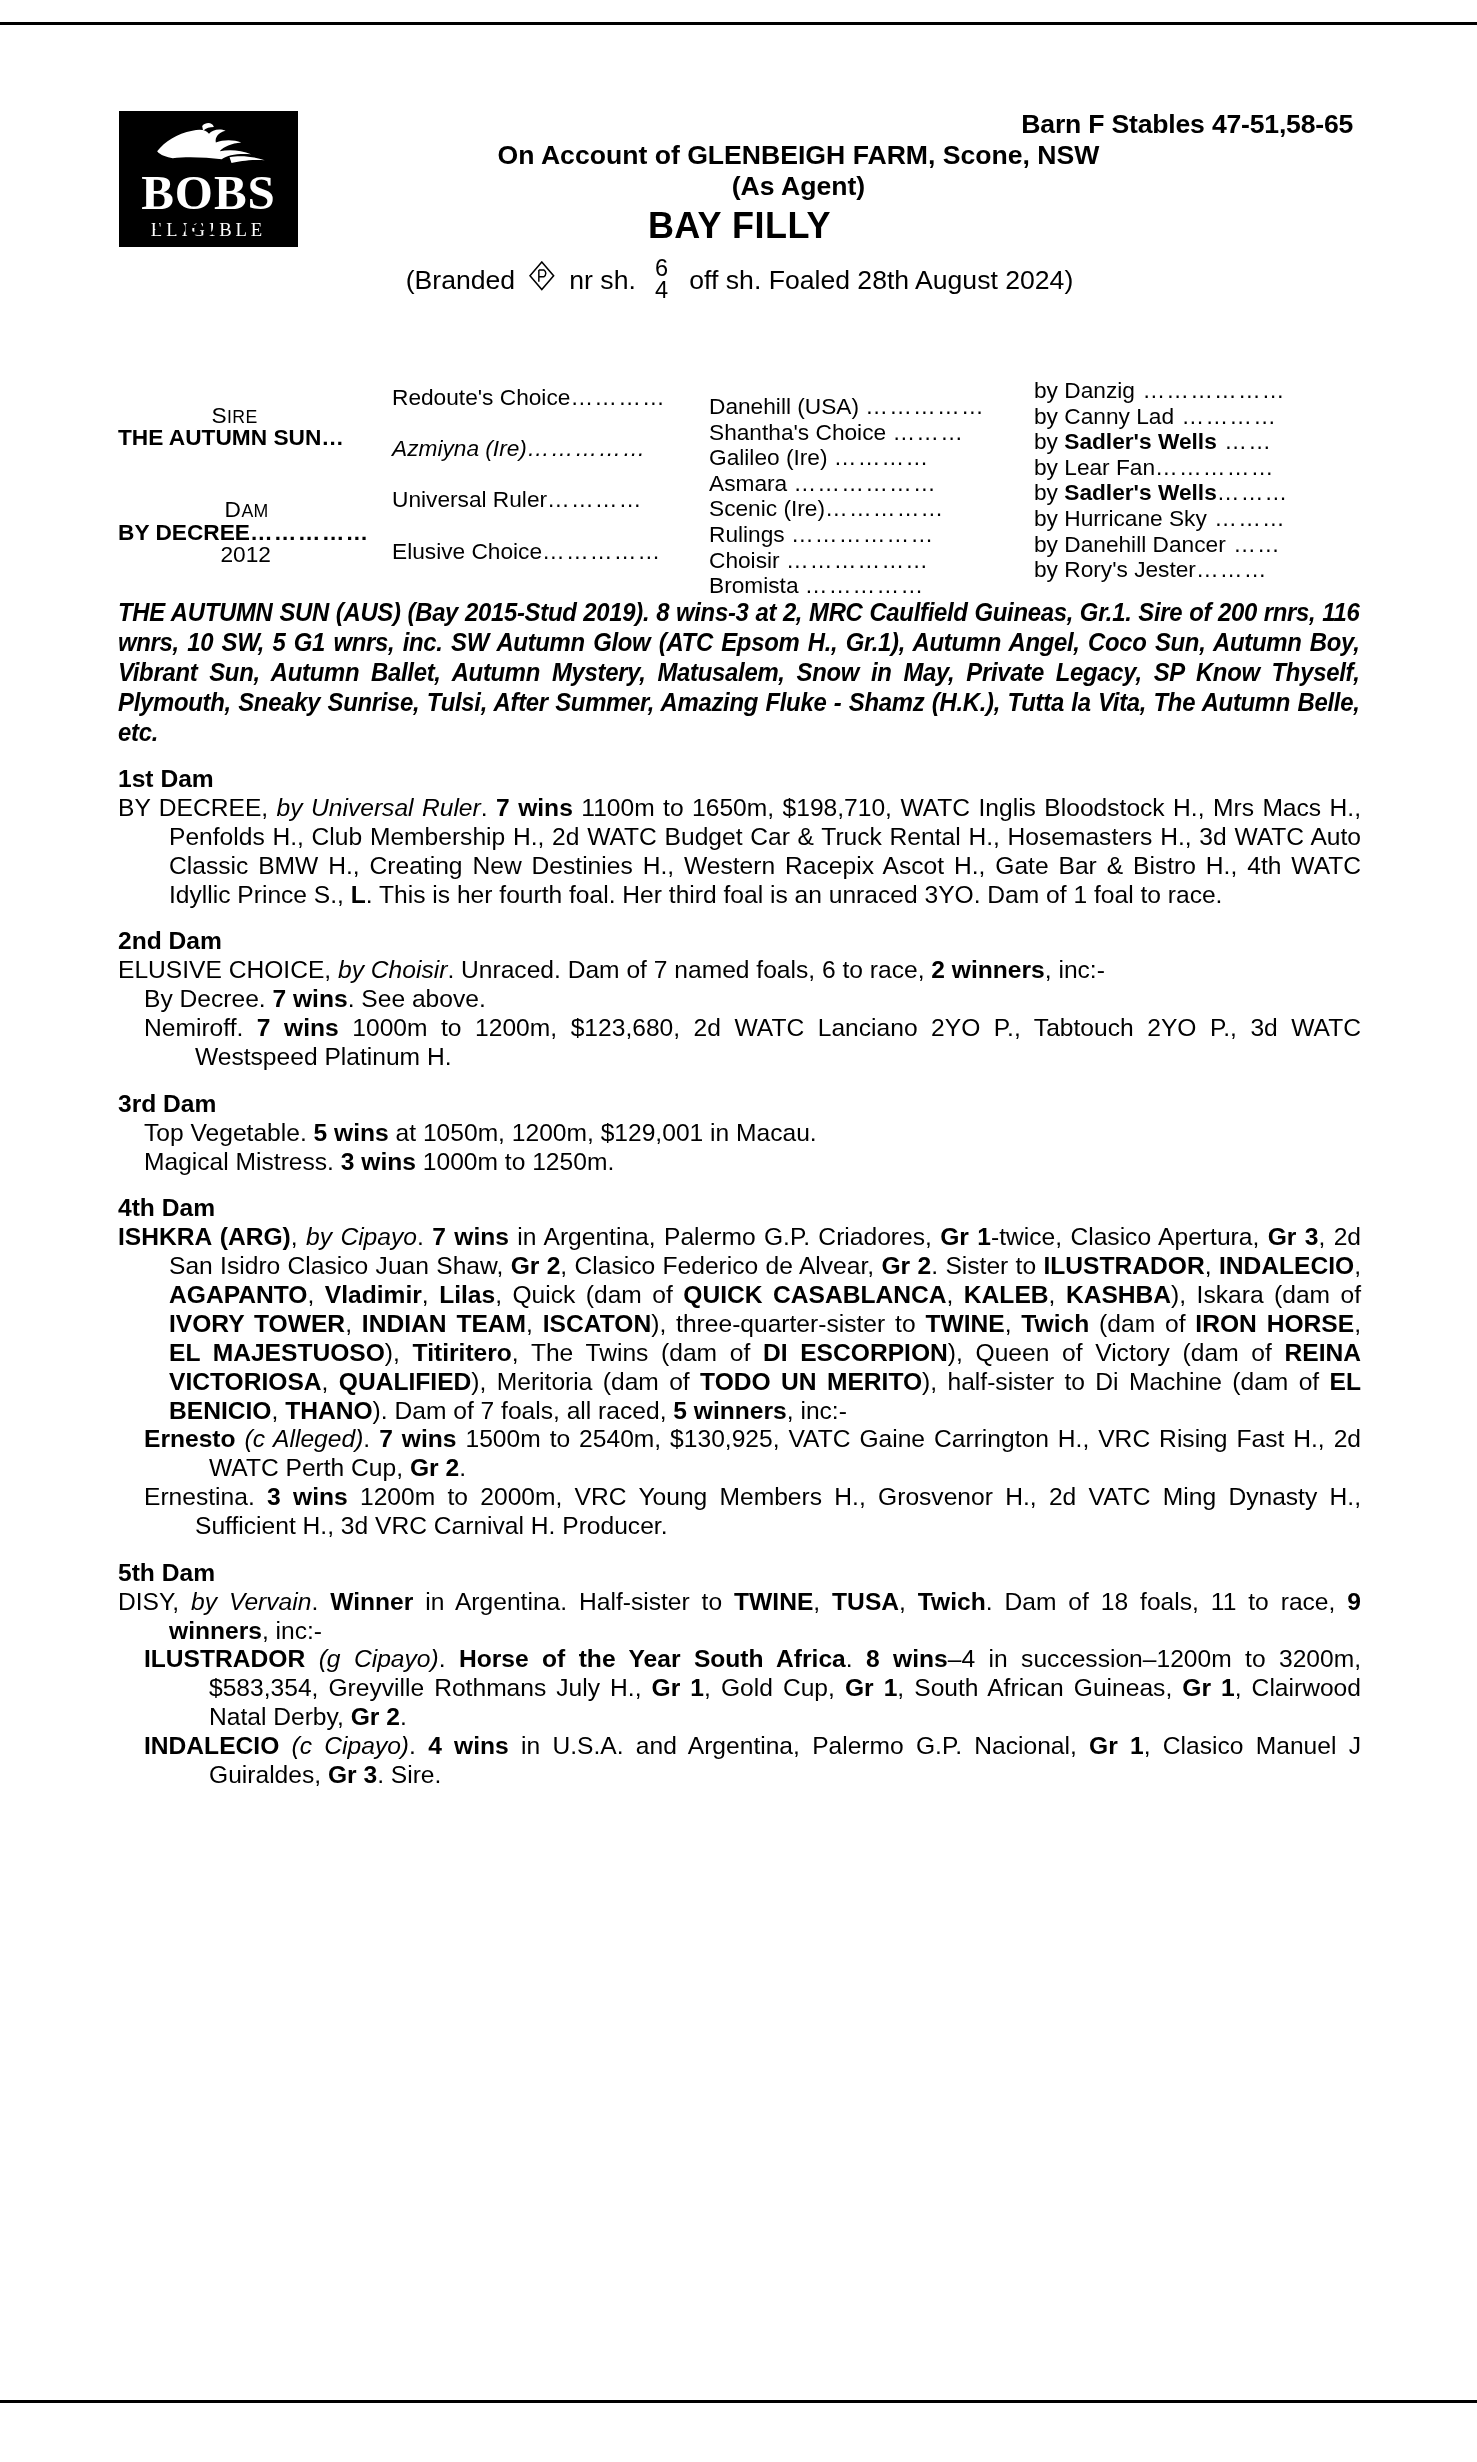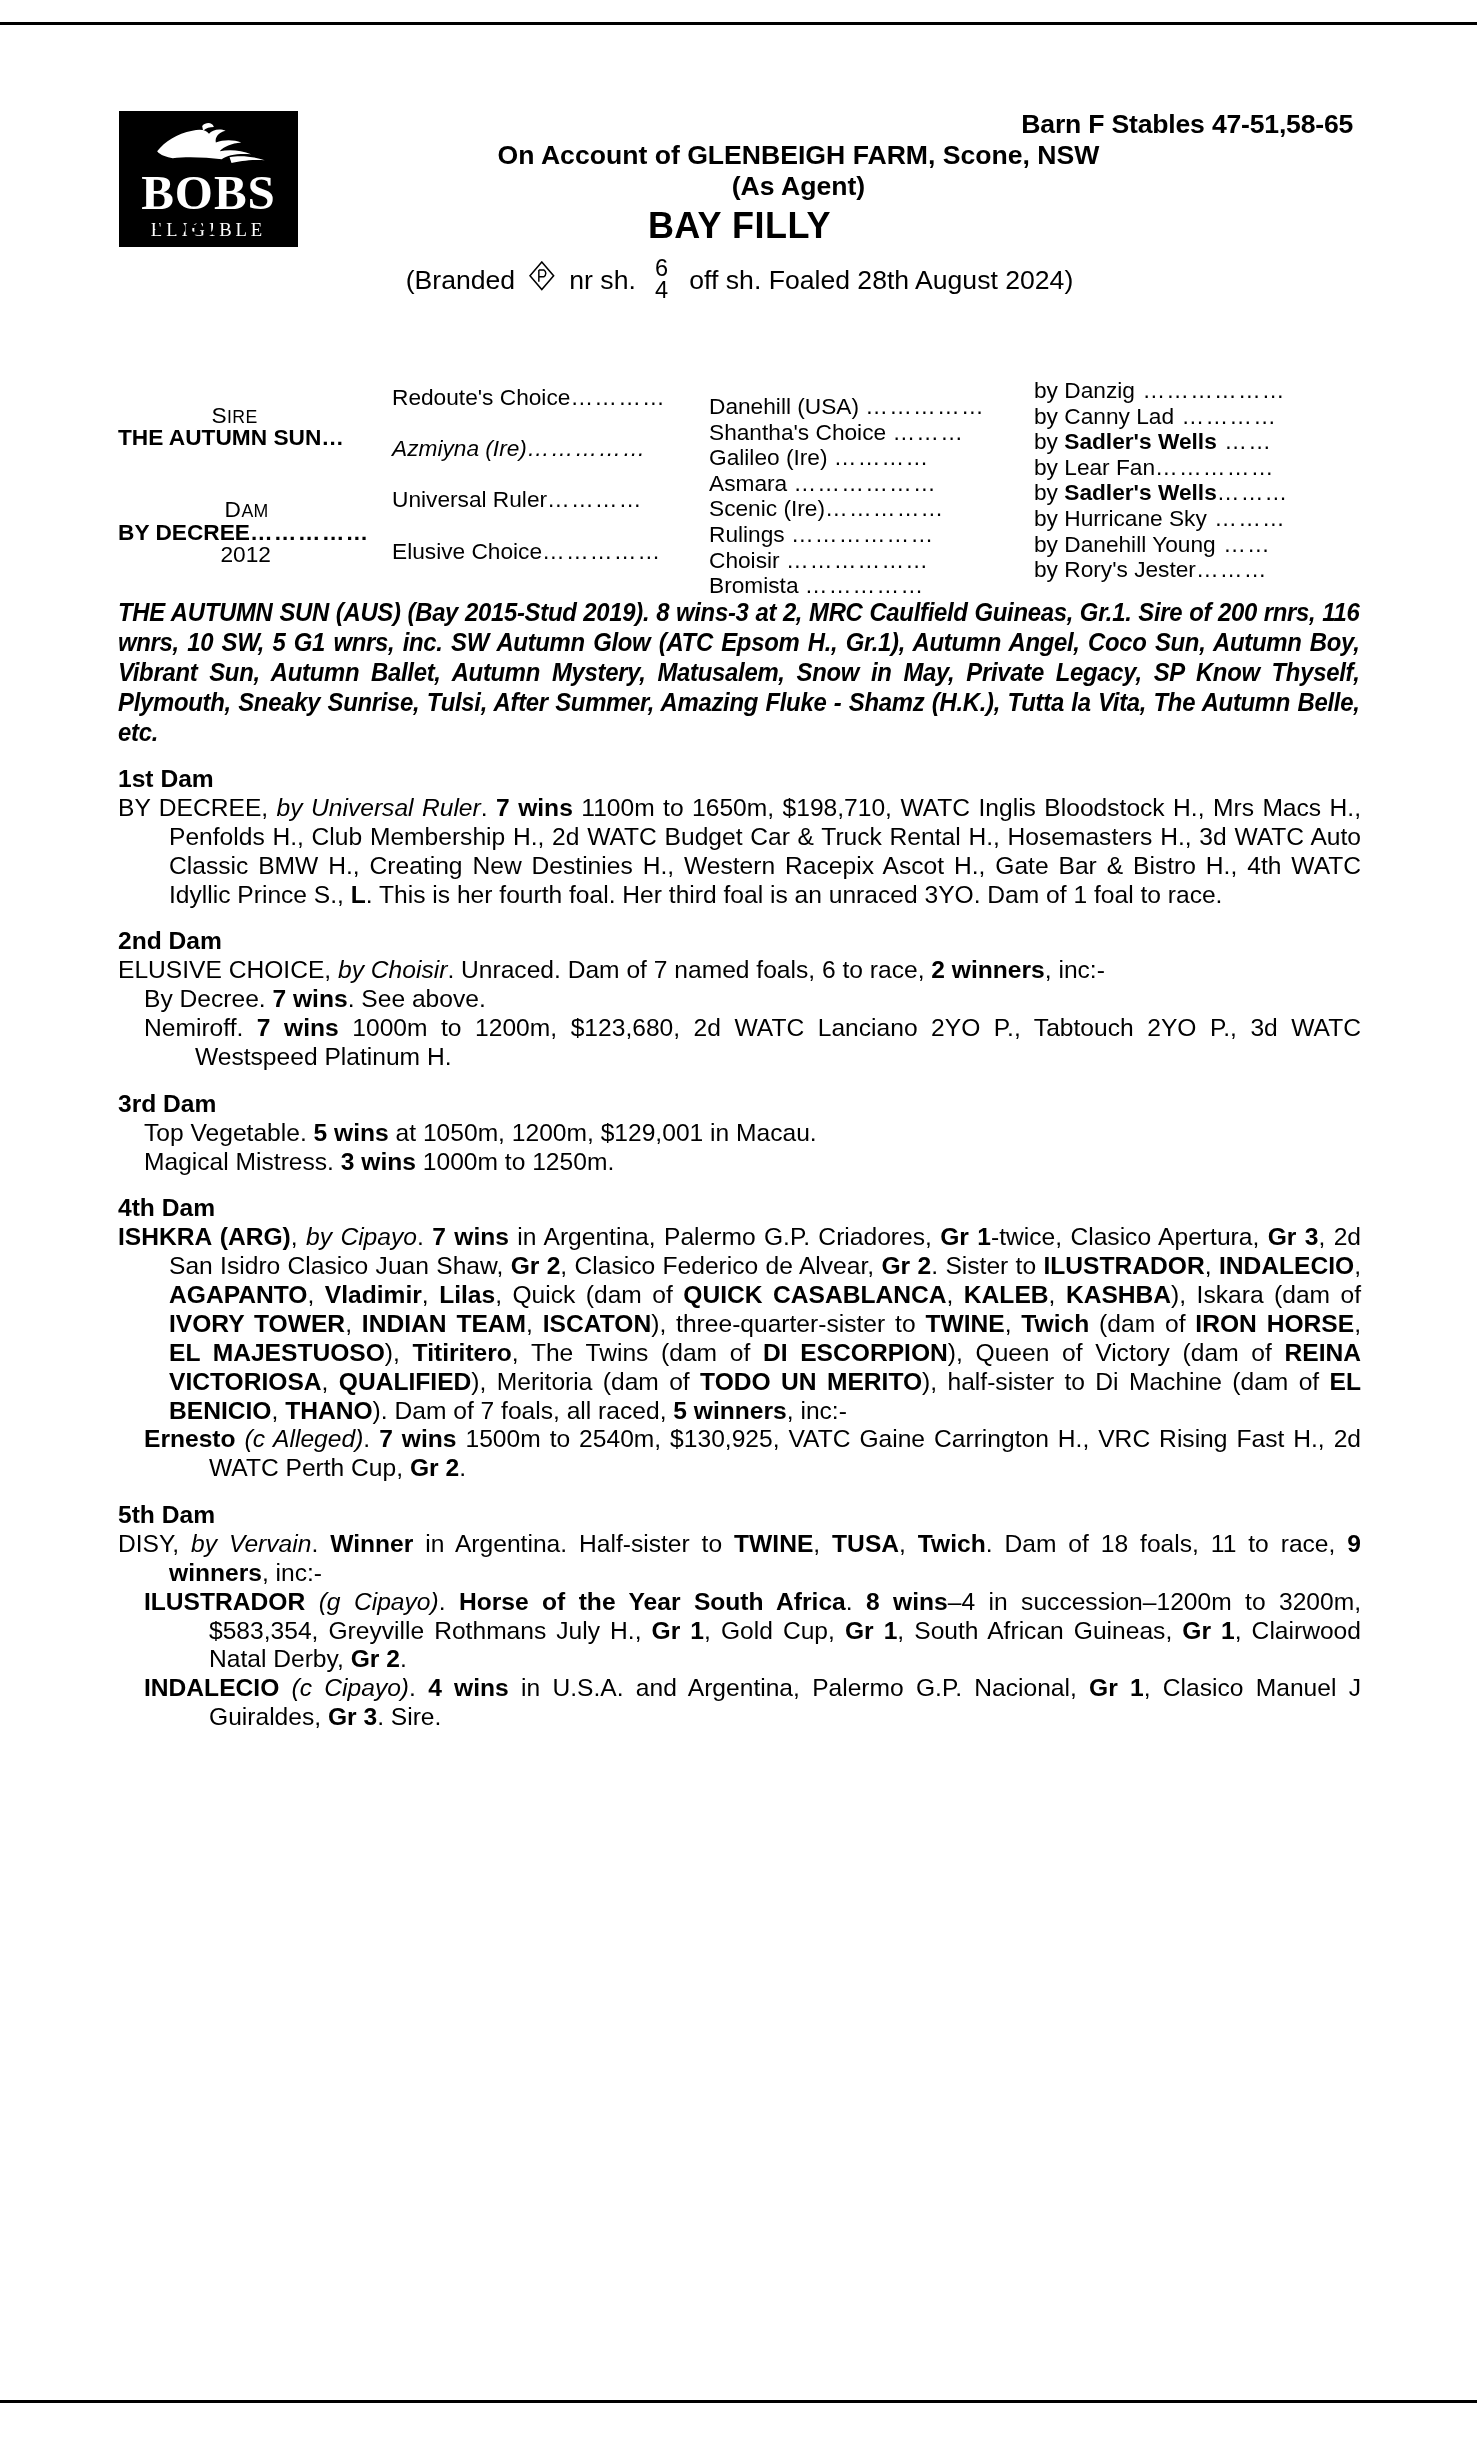--- a/index.html
+++ b/index.html
@@ -386,40 +386,41 @@
         <div class="g3"><span>Bromista </span><span class="dots">……………</span></div>
       </div>
 
       <div class="ped-col4 rows4">
         <div class="g4"><span>by </span><span>Danzig</span><span class="dots"> ………………</span></div>
         <div class="g4"><span>by </span><span>Canny Lad</span><span class="dots"> …………</span></div>
         <div class="g4"><span>by </span><b>Sadler's Wells</b><span class="dots"> ……</span></div>
         <div class="g4"><span>by </span><span>Lear Fan</span><span class="dots">……………</span></div>
         <div class="g4"><span>by </span><b>Sadler's Wells</b><span class="dots">………</span></div>
         <div class="g4"><span>by </span><span>Hurricane Sky</span><span class="dots"> ………</span></div>
-        <div class="g4"><span>by </span><span>Danehill Young</span><span class="dots"> ……</span></div>
+        <div class="g4"><span>by </span><span>Danehill Dancer</span><span class="dots"> ……</span></div>
         <div class="g4"><span>by </span><span>Rory's Jester</span><span class="dots">………</span></div>
       </div>
     </div>
 
     <div class="sire-desc">THE AUTUMN SUN (AUS) (Bay 2015-Stud 2019). 8 wins-3 at 2, MRC Caulfield Guineas, Gr.1. Sire of 200 rnrs, 116 wnrs, 10 SW, 5 G1 wnrs, inc. SW Autumn Glow (ATC Epsom H., Gr.1), Autumn Angel, Coco Sun, Autumn Boy, Vibrant Sun, Autumn Ballet, Autumn Mystery, Matusalem, Snow in May, Private Legacy, SP Know Thyself, Plymouth, Sneaky Sunrise, Tulsi, After Summer, Amazing Fluke - Shamz (H.K.), Tutta la Vita, The Autumn Belle, etc.</div>
 
     <div id="dam-sections">
         <div class="dam-head">1st Dam</div>
         <div class="para hang">BY DECREE, <i>by Universal Ruler</i>. <b>7 wins</b> 1100m to 1650m, $198,710, WATC Inglis Bloodstock H., Mrs Macs H., Penfolds H., Club Membership H., 2d WATC Budget Car &amp; Truck Rental H., Hosemasters H., 3d WATC Auto Classic BMW H., Creating New Destinies H., Western Racepix Ascot H., Gate Bar &amp; Bistro H., 4th WATC Idyllic Prince S., <b>L</b>. This is her fourth foal. Her third foal is an unraced 3YO. Dam of 1 foal to race.</div>
         <div class="dam-head">2nd Dam</div>
         <div class="para hang">ELUSIVE CHOICE, <i>by Choisir</i>. Unraced. Dam of 7 named foals, 6 to race, <b>2 winners</b>, inc:-</div>
         <div class="para sub">By Decree. <b>7 wins</b>. See above.</div>
         <div class="para sub">Nemiroff. <b>7 wins</b> 1000m to 1200m, $123,680, 2d WATC Lanciano 2YO P., Tabtouch 2YO P., 3d WATC Westspeed Platinum H.</div>
         <div class="dam-head">3rd Dam</div>
         <div class="para sub">Top Vegetable. <b>5 wins</b> at 1050m, 1200m, $129,001 in Macau.</div>
         <div class="para sub">Magical Mistress. <b>3 wins</b> 1000m to 1250m.</div>
         <div class="dam-head">4th Dam</div>
         <div class="para hang"><b>ISHKRA (ARG)</b>, <i>by Cipayo</i>. <b>7 wins</b> in Argentina, Palermo G.P. Criadores, <b>Gr 1</b>-twice, Clasico Apertura, <b>Gr 3</b>, 2d San Isidro Clasico Juan Shaw, <b>Gr 2</b>, Clasico Federico de Alvear, <b>Gr 2</b>. Sister to <b>ILUSTRADOR</b>, <b>INDALECIO</b>, <b>AGAPANTO</b>, <b>Vladimir</b>, <b>Lilas</b>, Quick (dam of <b>QUICK CASABLANCA</b>, <b>KALEB</b>, <b>KASHBA</b>), Iskara (dam of <b>IVORY TOWER</b>, <b>INDIAN TEAM</b>, <b>ISCATON</b>), three-quarter-sister to <b>TWINE</b>, <b>Twich</b> (dam of <b>IRON HORSE</b>, <b>EL MAJESTUOSO</b>), <b>Titiritero</b>, The Twins (dam of <b>DI ESCORPION</b>), Queen of Victory (dam of <b>REINA VICTORIOSA</b>, <b>QUALIFIED</b>), Meritoria (dam of <b>TODO UN MERITO</b>), half-sister to Di Machine (dam of <b>EL BENICIO</b>, <b>THANO</b>). Dam of 7 foals, all raced, <b>5 winners</b>, inc:-</div>
         <div class="para sub2"><b>Ernesto</b> <i>(c Alleged)</i>. <b>7 wins</b> 1500m to 2540m, $130,925, VATC Gaine Carrington H., VRC Rising Fast H., 2d WATC Perth Cup, <b>Gr 2</b>.</div>
+        <div class="para sub">Ernestina. <b>3 wins</b> 1200m to 2000m, VRC Young Members H., Grosvenor H., 2d VATC Ming Dynasty H., Sufficient H., 3d VRC Carnival H. Producer.</div>
         <div class="dam-head">5th Dam</div>
         <div class="para hang">DISY, <i>by Vervain</i>. <b>Winner</b> in Argentina. Half-sister to <b>TWINE</b>, <b>TUSA</b>, <b>Twich</b>. Dam of 18 foals, 11 to race, <b>9 winners</b>, inc:-</div>
         <div class="para sub2"><b>ILUSTRADOR</b> <i>(g Cipayo)</i>. <b>Horse of the Year South Africa</b>. <b>8 wins</b>–4 in succession–1200m to 3200m, $583,354, Greyville Rothmans July H., <b>Gr 1</b>, Gold Cup, <b>Gr 1</b>, South African Guineas, <b>Gr 1</b>, Clairwood Natal Derby, <b>Gr 2</b>.</div>
         <div class="para sub2"><b>INDALECIO</b> <i>(c Cipayo)</i>. <b>4 wins</b> in U.S.A. and Argentina, Palermo G.P. Nacional, <b>Gr 1</b>, Clasico Manuel J Guiraldes, <b>Gr 3</b>. Sire.</div>
       </div>
 
   </div>
 </div>
 
 

